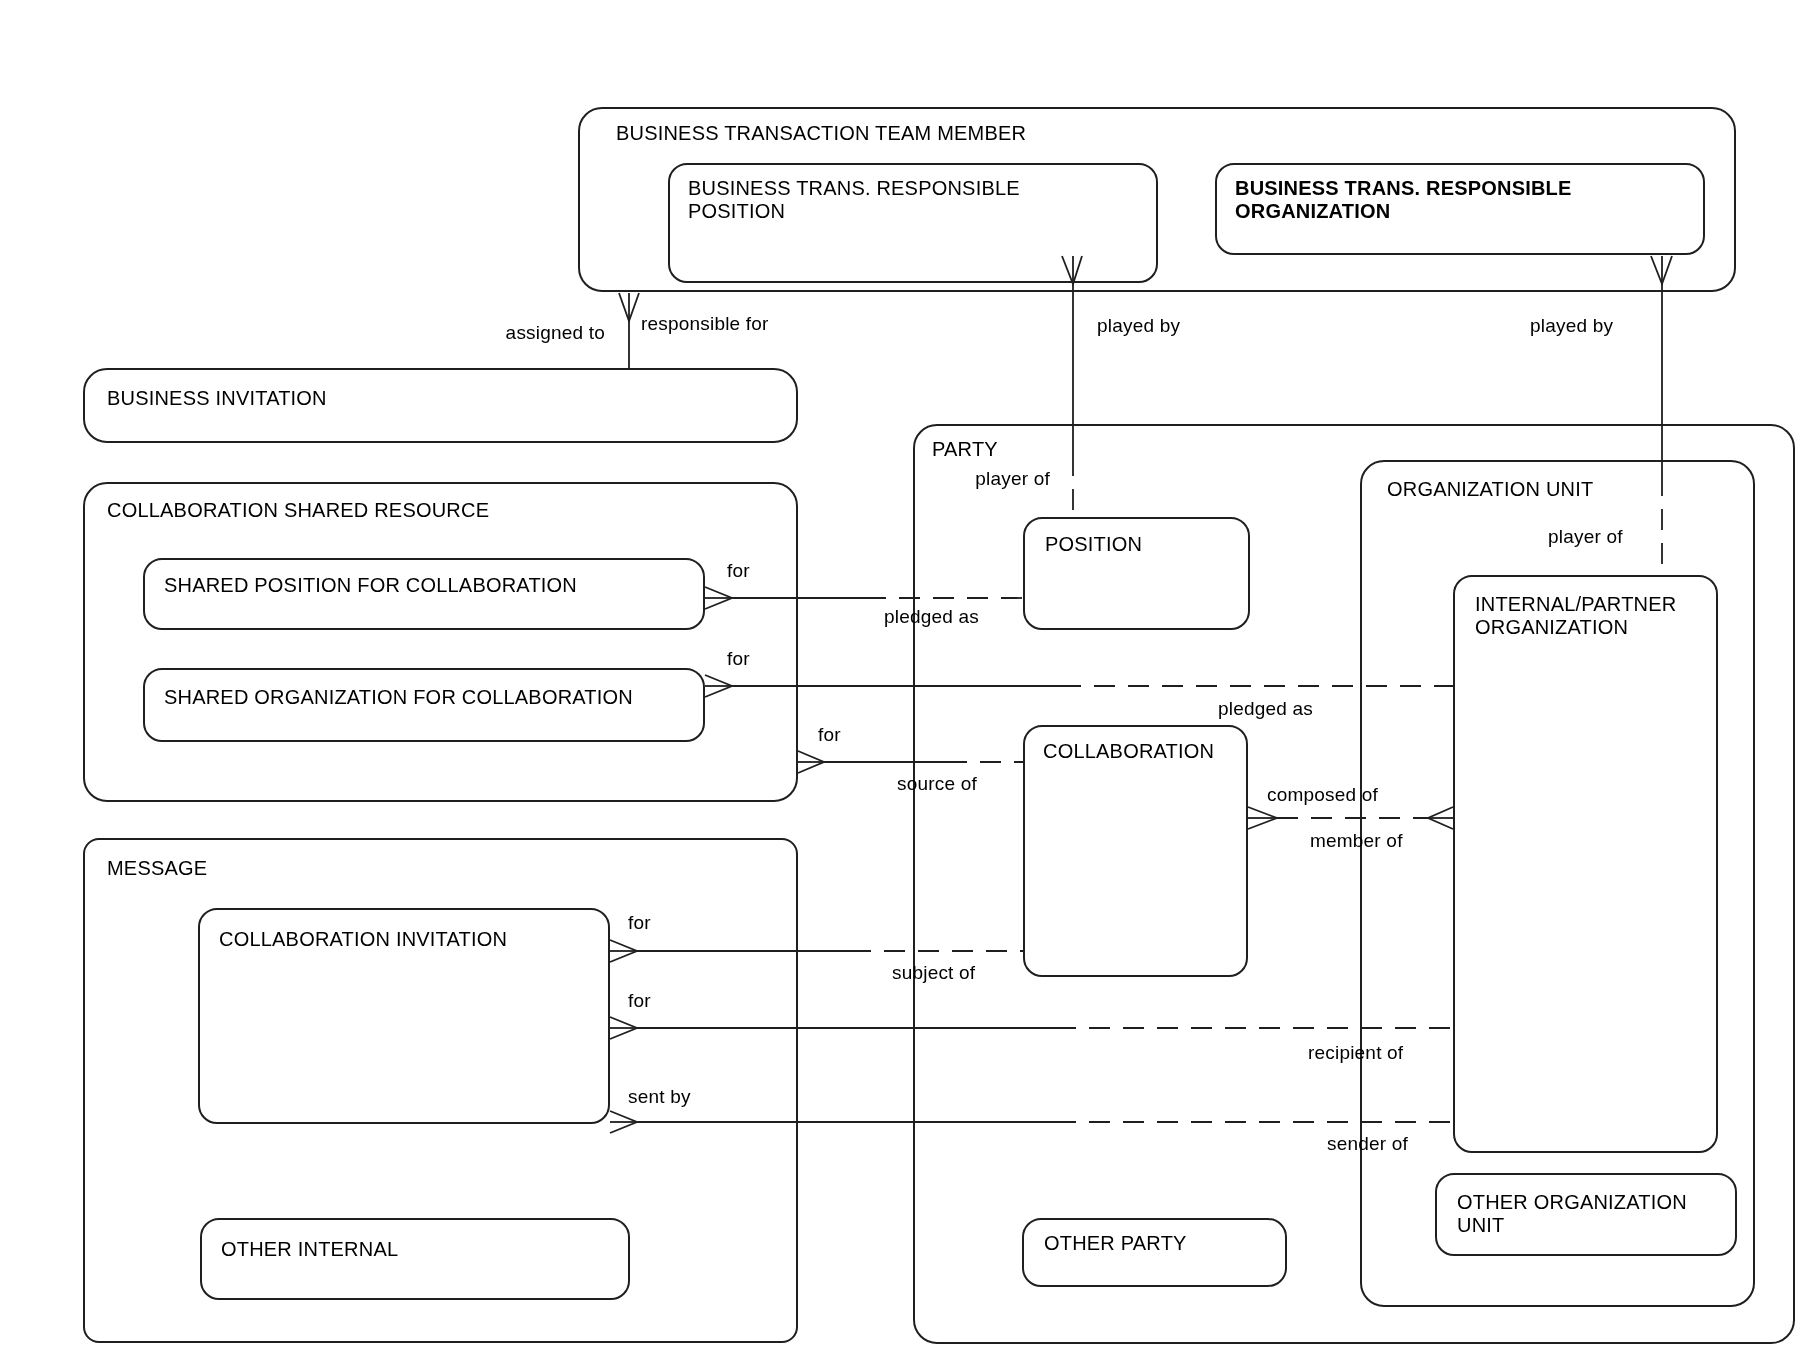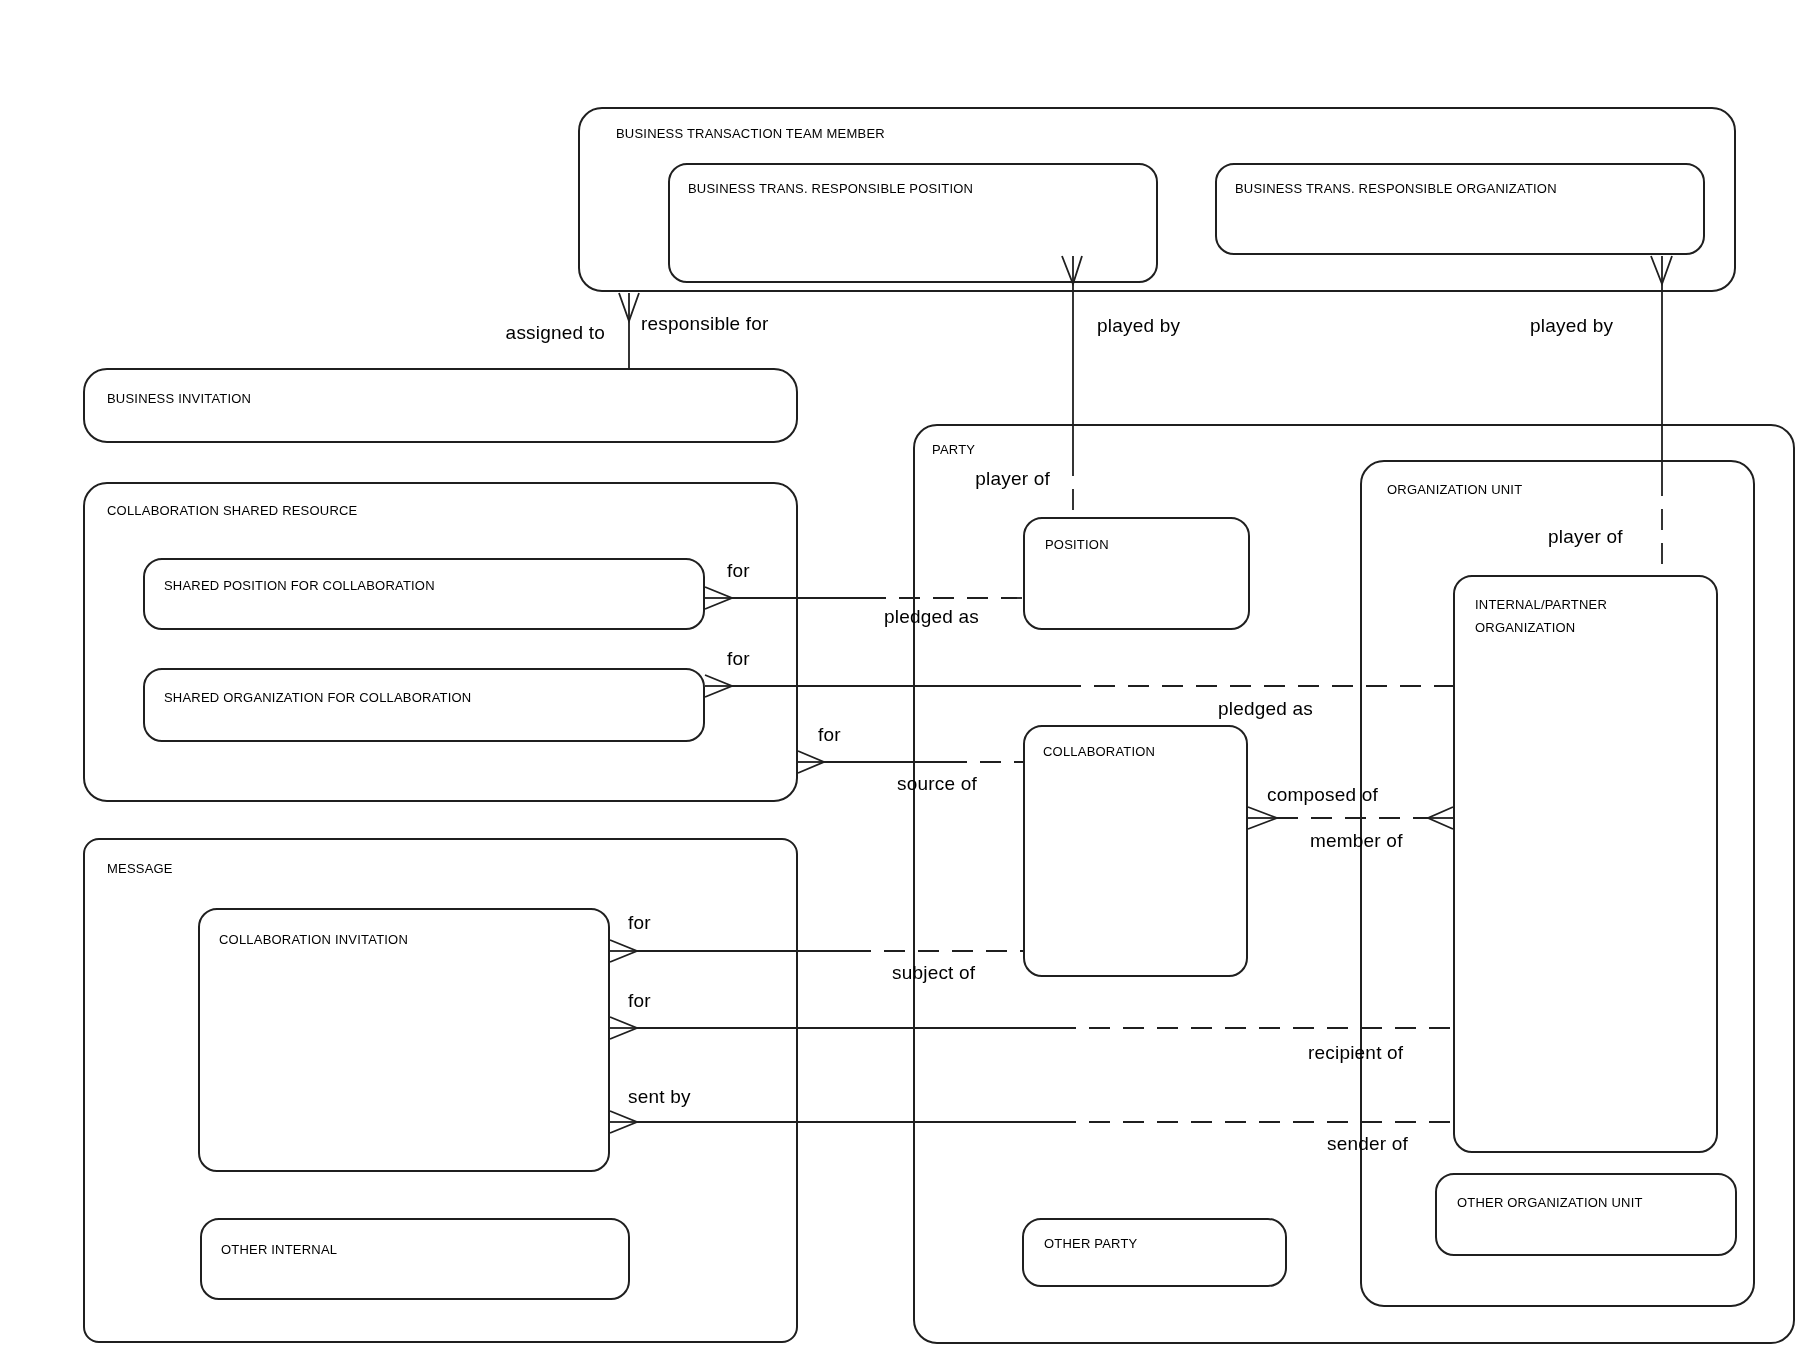--- a/index.html
+++ b/index.html
@@ -14,21 +14,21 @@
     overflow:hidden;
   }
   .box{
     position:absolute;border:2px solid var(--line);background:var(--bg);
     box-sizing:border-box;
   }
   .rounded{border-radius:24px;}
   .rounded-sm{border-radius:19px;}
   .rounded-lg{border-radius:16px;}
   .box-label{
-    font-size:13px;line-height:23px;letter-spacing:0.2px;color:var(--text);
+    font-size:20px;line-height:23px;letter-spacing:0.2px;color:var(--text);
     white-space:pre-wrap;
   }
   .rel-label{
     position:absolute;font-size:19px;line-height:21px;white-space:nowrap;
     color:var(--text);letter-spacing:0.2px;
   }
   #wires{position:absolute;left:0;top:0;width:1800px;height:1372px;pointer-events:none;}
   #wires line, #wires polyline{stroke:var(--line);stroke-width:1.8;fill:none;}
   .dashed{stroke-dasharray:21 13;}
   #title-box{
@@ -44,21 +44,21 @@
 
 
   <div class="box rounded" style="left:578px;top:107px;width:1158px;height:185px;">
     <div class="box-label" style="position:absolute;left:36px;top:13px;">BUSINESS TRANSACTION TEAM MEMBER</div>
   </div>
 
   <div class="box rounded-sm" style="left:668px;top:163px;width:490px;height:120px;">
     <div class="box-label" style="position:absolute;left:18px;top:12px;width:380px;">BUSINESS TRANS. RESPONSIBLE POSITION</div>
   </div>
 
-  <div class="box rounded-sm" style="left:1215px;top:163px;width:490px;height:92px;">
+  <div class="box rounded-sm" style="left:1215px;top:163px;width:490px;height:92px;font-weight:bold;">
     <div class="box-label" style="position:absolute;left:18px;top:12px;width:380px;">BUSINESS TRANS. RESPONSIBLE ORGANIZATION</div>
   </div>
 
   <div class="box rounded" style="left:83px;top:368px;width:715px;height:75px;">
     <div class="box-label" style="position:absolute;left:22px;top:17px;">BUSINESS INVITATION</div>
   </div>
 
   <div class="box rounded" style="left:83px;top:482px;width:715px;height:320px;">
     <div class="box-label" style="position:absolute;left:22px;top:15px;">COLLABORATION SHARED RESOURCE</div>
   </div>
@@ -68,21 +68,21 @@
   </div>
 
   <div class="box rounded-sm" style="left:143px;top:668px;width:562px;height:74px;">
     <div class="box-label" style="position:absolute;left:19px;top:16px;">SHARED ORGANIZATION FOR COLLABORATION</div>
   </div>
 
   <div class="box rounded-lg" style="left:83px;top:838px;width:715px;height:505px;">
     <div class="box-label" style="position:absolute;left:22px;top:17px;">MESSAGE</div>
   </div>
 
-  <div class="box rounded-sm" style="left:198px;top:908px;width:412px;height:264px;">
+  <div class="box rounded-sm" style="left:198px;top:908px;width:412px;height:216px;">
     <div class="box-label" style="position:absolute;left:19px;top:18px;">COLLABORATION INVITATION</div>
   </div>
 
   <div class="box rounded-sm" style="left:200px;top:1218px;width:430px;height:82px;">
     <div class="box-label" style="position:absolute;left:19px;top:18px;">OTHER INTERNAL</div>
   </div>
 
   <div class="box rounded" style="left:913px;top:424px;width:882px;height:920px;">
     <div class="box-label" style="position:absolute;left:17px;top:12px;">PARTY</div>
   </div>

